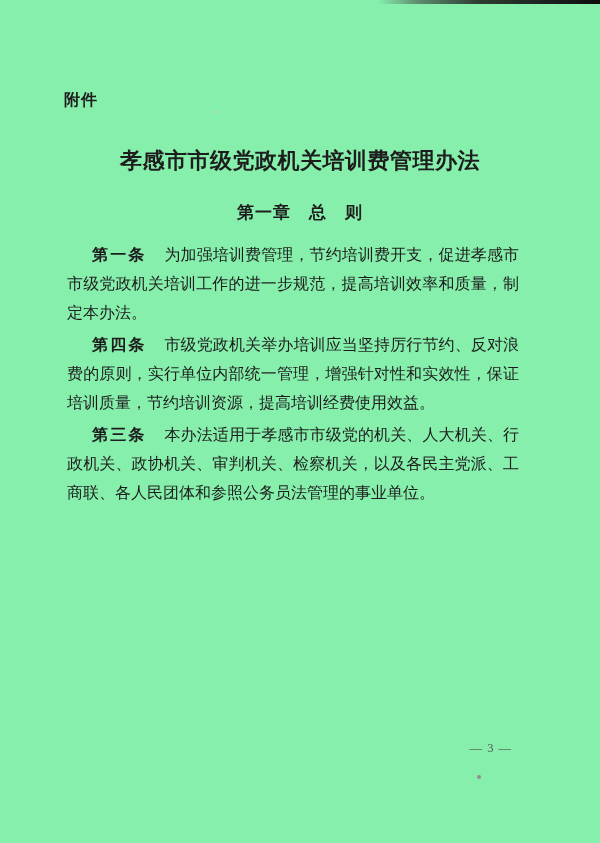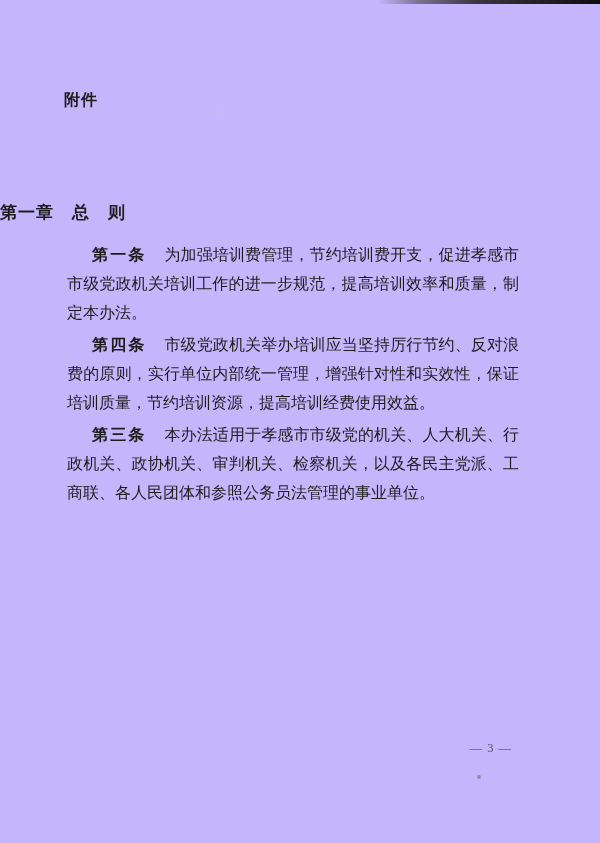--- a/index.html
+++ b/index.html
@@ -4,21 +4,21 @@
 <style>
   html, body {
     margin: 0;
     padding: 0;
     background: #ffffff;
   }
   .page {
     position: relative;
     width: 600px;
     height: 843px;
-    background: #c4b5fd;
+    background: #86efac;
     overflow: hidden;
     font-family: "Liberation Serif", "DejaVu Serif", serif;
     color: #1d1d1d;
   }
   
   .scan-edge {
     position: absolute;
     top: 0;
     left: 378px;
     right: 0;
@@ -57,21 +57,21 @@
     font-size: 22px;
     letter-spacing: 0.5px;
     line-height: 26px;
   }
   .chapter-heading {
     position: absolute;
     top: 203px;
     left: 0;
     width: 100%;
     margin: 0;
-    text-align: left;
+    text-align: center;
     font-family: "Liberation Sans", "DejaVu Sans", sans-serif;
     font-weight: 700;
     font-size: 17px;
     letter-spacing: 1px;
     line-height: 20px;
   }
   .doc-body {
     position: absolute;
     top: 240px;
     left: 67px;
@@ -105,20 +105,21 @@
 <body>
 
 <div class="page">
 
   <div class="scan-edge"></div>
   <div class="scan-speck speck-a"></div>
   <div class="scan-speck speck-b"></div>
 
   <div class="attachment">附件</div>
 
+  <h1 class="doc-title">孝感市市级党政机关培训费管理办法</h1>
 
   <h2 class="chapter-heading">第一章　总　则</h2>
 
   <div class="doc-body">
 
     <p class="article"><span class="article-label">第一条</span><span>为加强培训费管理，节约培训费开支，促进孝感市市级党政机关培训工作的进一步规范，提高培训效率和质量，制定本办法。</span></p>
 
 
     <p class="article"><span class="article-label">第四条</span><span>市级党政机关举办培训应当坚持厉行节约、反对浪费的原则，实行单位内部统一管理，增强针对性和实效性，保证培训质量，节约培训资源，提高培训经费使用效益。</span></p>
 

